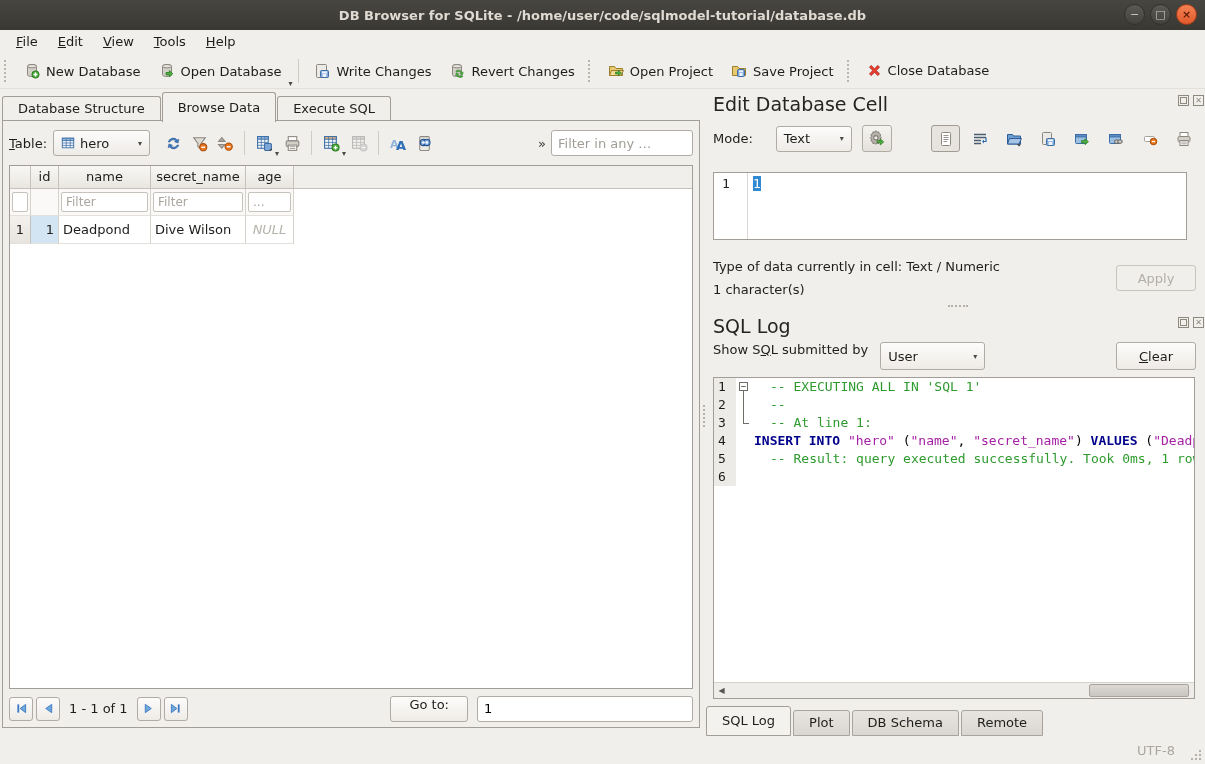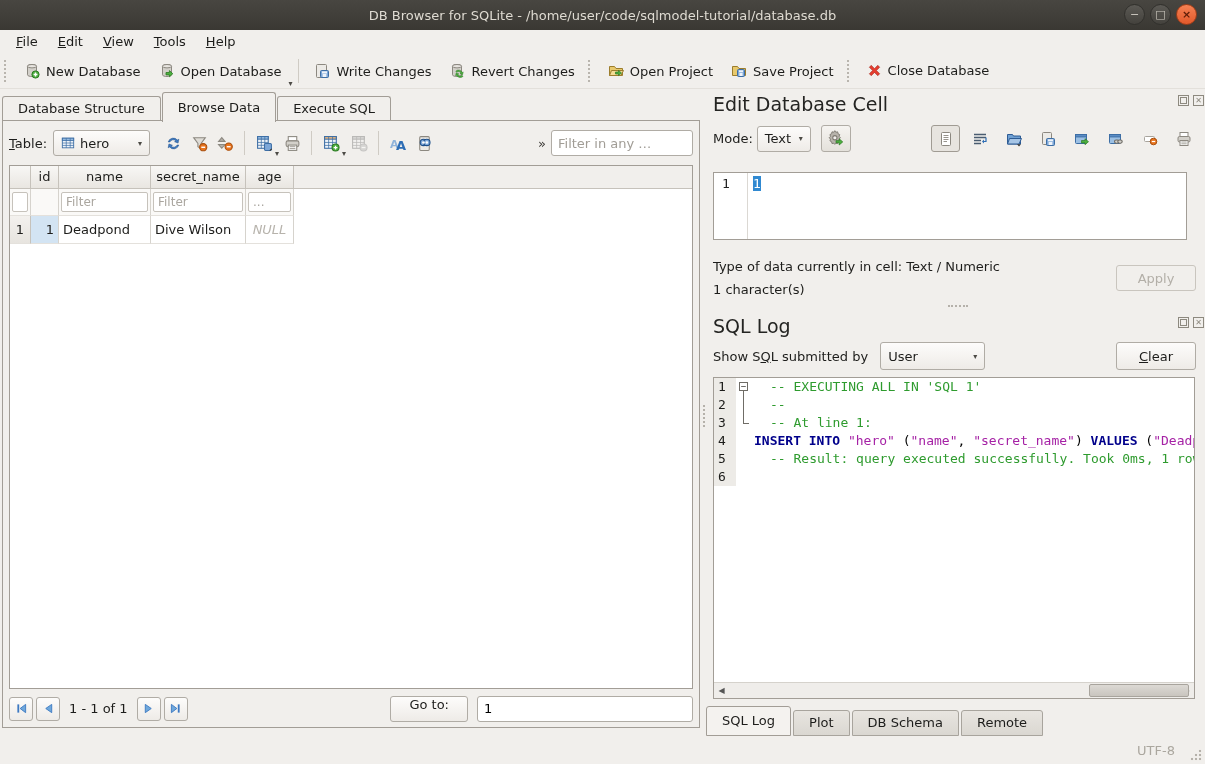--- a/index.html
+++ b/index.html
@@ -2,21 +2,21 @@
 <html><head>
 <meta charset="utf-8">
 <style>
   html,body{margin:0;padding:0;background:#d8d4cf;}
   .stage{position:relative;width:1205px;height:764px;background:#f1efec;overflow:hidden;
          font-family:"DejaVu Sans","Liberation Sans",sans-serif;font-size:13px;color:#1d1d1b;}
   
   .titlebar{position:absolute;left:0;top:0;right:0;height:30px;
     background:linear-gradient(#484641,#3a3833);border-bottom:1px solid #2a2925;
     display:flex;align-items:center;justify-content:center;}
-  .titlebar .wtitle{color:#dfdbd2;font-weight:normal;font-size:13px;}
+  .titlebar .wtitle{color:#dfdbd2;font-weight:bold;font-size:13px;}
   .winbtns{position:absolute;right:8px;top:4px;display:flex;gap:5px;}
   .winbtn{width:21px;height:21px;border-radius:50%;background:linear-gradient(#5b5954,#44423d);
     border:1px solid #31302c;color:#cfcbc2;display:flex;align-items:center;justify-content:center;
     font-size:11px;line-height:1;box-sizing:border-box;}
   .winbtn.close{background:linear-gradient(#f48153,#e2592b);border-color:#a33d17;color:#5e1d07;font-weight:bold;}
   
   .menubar{position:absolute;left:0;top:30px;right:0;height:23px;background:#f1efec;display:flex;align-items:center;padding-left:6px;}
   .menu-item{display:inline-block;padding:2px 10px;}
   .menu-item::first-letter{text-decoration:underline;}
   
@@ -79,38 +79,38 @@
     padding:0 6px;font:13px "DejaVu Sans",sans-serif;background:#fff;margin-left:6px;}
   
   .pane-split{position:absolute;left:703px;top:405px;width:4px;height:22px;border-left:2px dotted #b5b1aa;}
   .dock-title{position:absolute;font-size:19px;color:#242422;}
   .dock-btns{position:absolute;display:flex;gap:4px;}
   .dkbtn{width:11px;height:11px;box-sizing:border-box;border:1px solid #8d897f;color:#8d897f;
     font-size:8px;line-height:9px;text-align:center;position:relative;background:#f1efec;}
   .dkbtn.float::before{content:'';position:absolute;right:1px;top:1px;width:5px;height:5px;border:1px solid #8d897f;background:#f1efec;}
   .dkbtn.float::after{content:'';position:absolute;left:1px;bottom:1px;width:5px;height:5px;border:1px solid #8d897f;background:#f1efec;}
   .mode-row{position:absolute;left:713px;top:125px;display:flex;align-items:center;}
-  .mode-combo{width:54px;margin-left:4px;}
+  .mode-combo{width:76px;margin-left:23px;}
   .gear-btn{width:30px;height:27px;margin-left:10px;box-sizing:border-box;border:1px solid #b0aca5;border-radius:3px;
     background:linear-gradient(#f6f4f1,#e4e1db);display:flex;align-items:center;justify-content:center;}
   .cell-tools{position:absolute;left:931px;top:125px;display:flex;gap:5px;align-items:center;}
   .cellbtn{width:29px;height:27px;display:flex;align-items:center;justify-content:center;border-radius:3px;box-sizing:border-box;}
   .cellbtn.pressed{border:1px solid #a09b93;background:#e7e4df;}
   .cell-editor{position:absolute;left:713px;top:172px;width:474px;height:68px;box-sizing:border-box;
     border:1px solid #a29d96;background:#fff;display:flex;font:13px "DejaVu Sans Mono","Liberation Mono",monospace;}
   .ed-gutter{width:34px;flex:none;border-right:1px solid #dbd8d3;padding:3px 0 0 8px;box-sizing:border-box;color:#222;}
   .ed-body{padding:3px 0 0 5px;}
   .sel-char{background:#3089d1;color:#fff;}
   .cell-info1{position:absolute;left:713px;top:259px;}
   .cell-info2{position:absolute;left:713px;top:282px;}
   .apply-btn{position:absolute;left:1116px;top:265px;width:80px;height:26px;box-sizing:border-box;
     border:1px solid #c9c5be;border-radius:3px;background:#f1efec;color:#b3afa8;
     display:flex;align-items:center;justify-content:center;}
   .dock-split{position:absolute;left:948px;top:305px;width:20px;border-top:2px dotted #b5b1aa;}
-  .show-row{position:absolute;left:713px;top:342px;display:flex;align-items:center;}
+  .show-row{position:absolute;left:713px;top:342px;display:flex;align-items:flex-start;}
   .showlbl u{text-decoration:underline;}
   .user-combo{width:105px;height:28px;margin-left:12px;}
   .clear-btn{position:absolute;left:1116px;top:342px;width:80px;height:28px;box-sizing:border-box;
     border:1px solid #b0aca5;border-radius:3px;background:linear-gradient(#fdfcfb,#eeebe7);
     display:flex;align-items:center;justify-content:center;}
   .clear-btn .lbl-u::first-letter{text-decoration:underline;}
   
   .log-frame{position:absolute;left:713px;top:377px;width:482px;height:322px;box-sizing:border-box;
     border:1px solid #a29d96;background:#fff;overflow:hidden;}
   .log-lines{position:absolute;left:0;top:0;right:0;bottom:16px;overflow:hidden;

